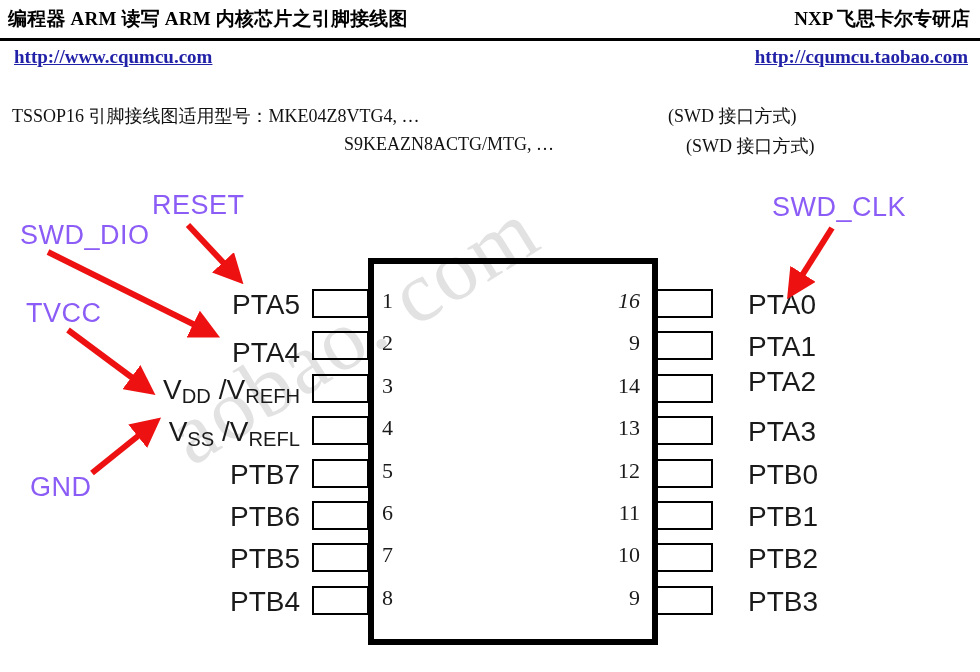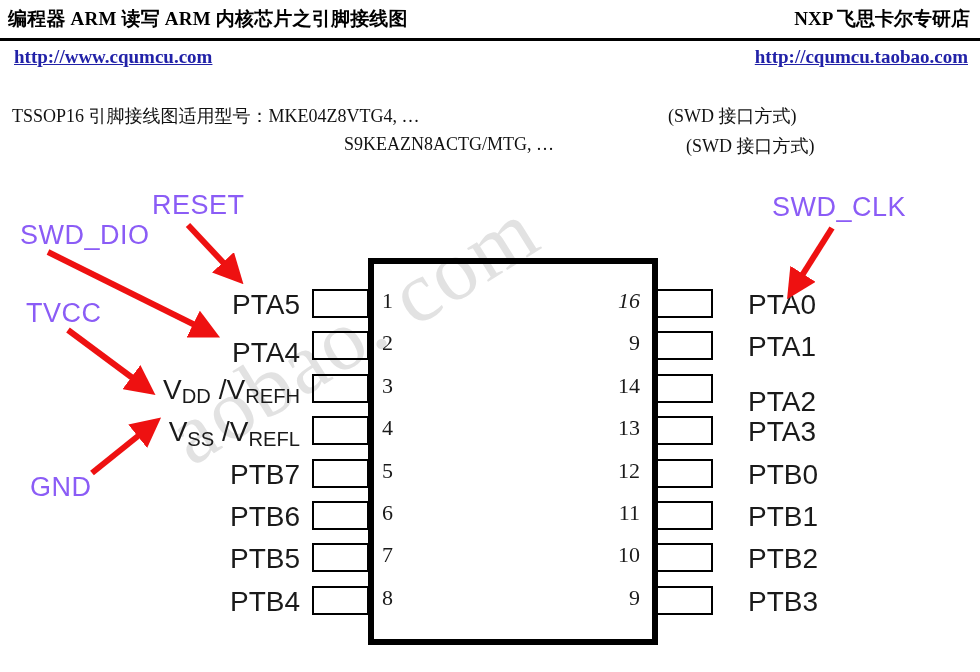--- a/index.html
+++ b/index.html
@@ -221,21 +221,21 @@
       <div class="pin-num left" style="top: 586.8px;">8</div>
     </div>
   <div id="pins-right">
       <div class="pin-rect right" style="top: 289px;"></div>
       <div class="pin-name right" style="top: 291px;">PTA0</div>
       <div class="pin-num right" style="top: 290px; font-style: italic;">16</div>
       <div class="pin-rect right" style="top: 331.4px;"></div>
       <div class="pin-name right" style="top: 333.4px;">PTA1</div>
       <div class="pin-num right" style="top: 332.4px;">9</div>
       <div class="pin-rect right" style="top: 373.8px;"></div>
-      <div class="pin-name right" style="top: 388px;">PTA2</div>
+      <div class="pin-name right" style="top: 368px;">PTA2</div>
       <div class="pin-num right" style="top: 374.8px;">14</div>
       <div class="pin-rect right" style="top: 416.2px;"></div>
       <div class="pin-name right" style="top: 418.2px;">PTA3</div>
       <div class="pin-num right" style="top: 417.2px;">13</div>
       <div class="pin-rect right" style="top: 458.6px;"></div>
       <div class="pin-name right" style="top: 460.6px;">PTB0</div>
       <div class="pin-num right" style="top: 459.6px;">12</div>
       <div class="pin-rect right" style="top: 501px;"></div>
       <div class="pin-name right" style="top: 503px;">PTB1</div>
       <div class="pin-num right" style="top: 502px;">11</div>

